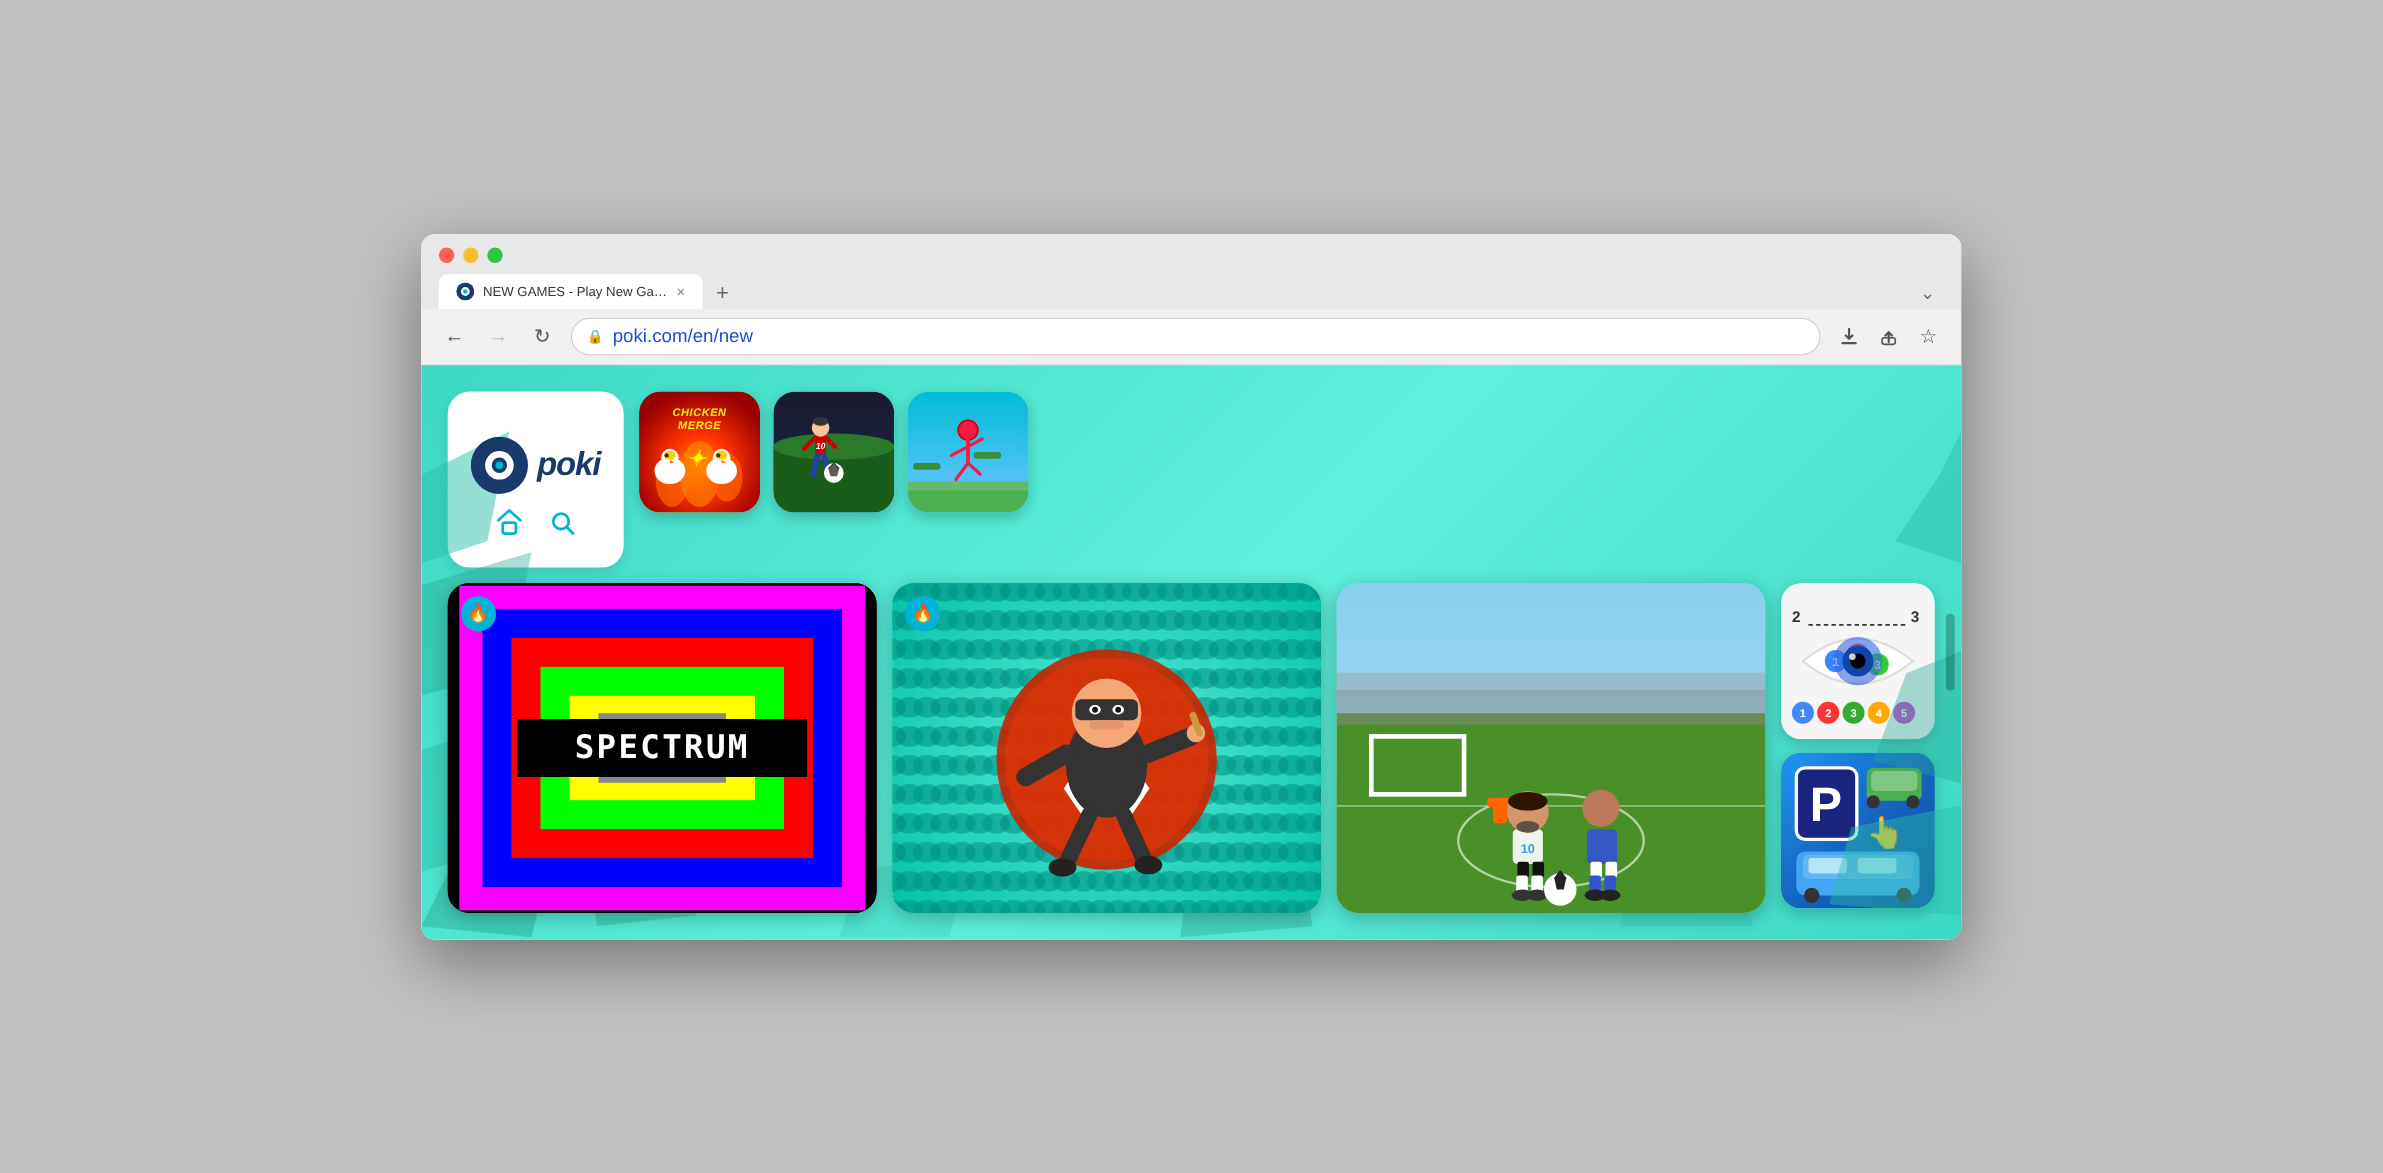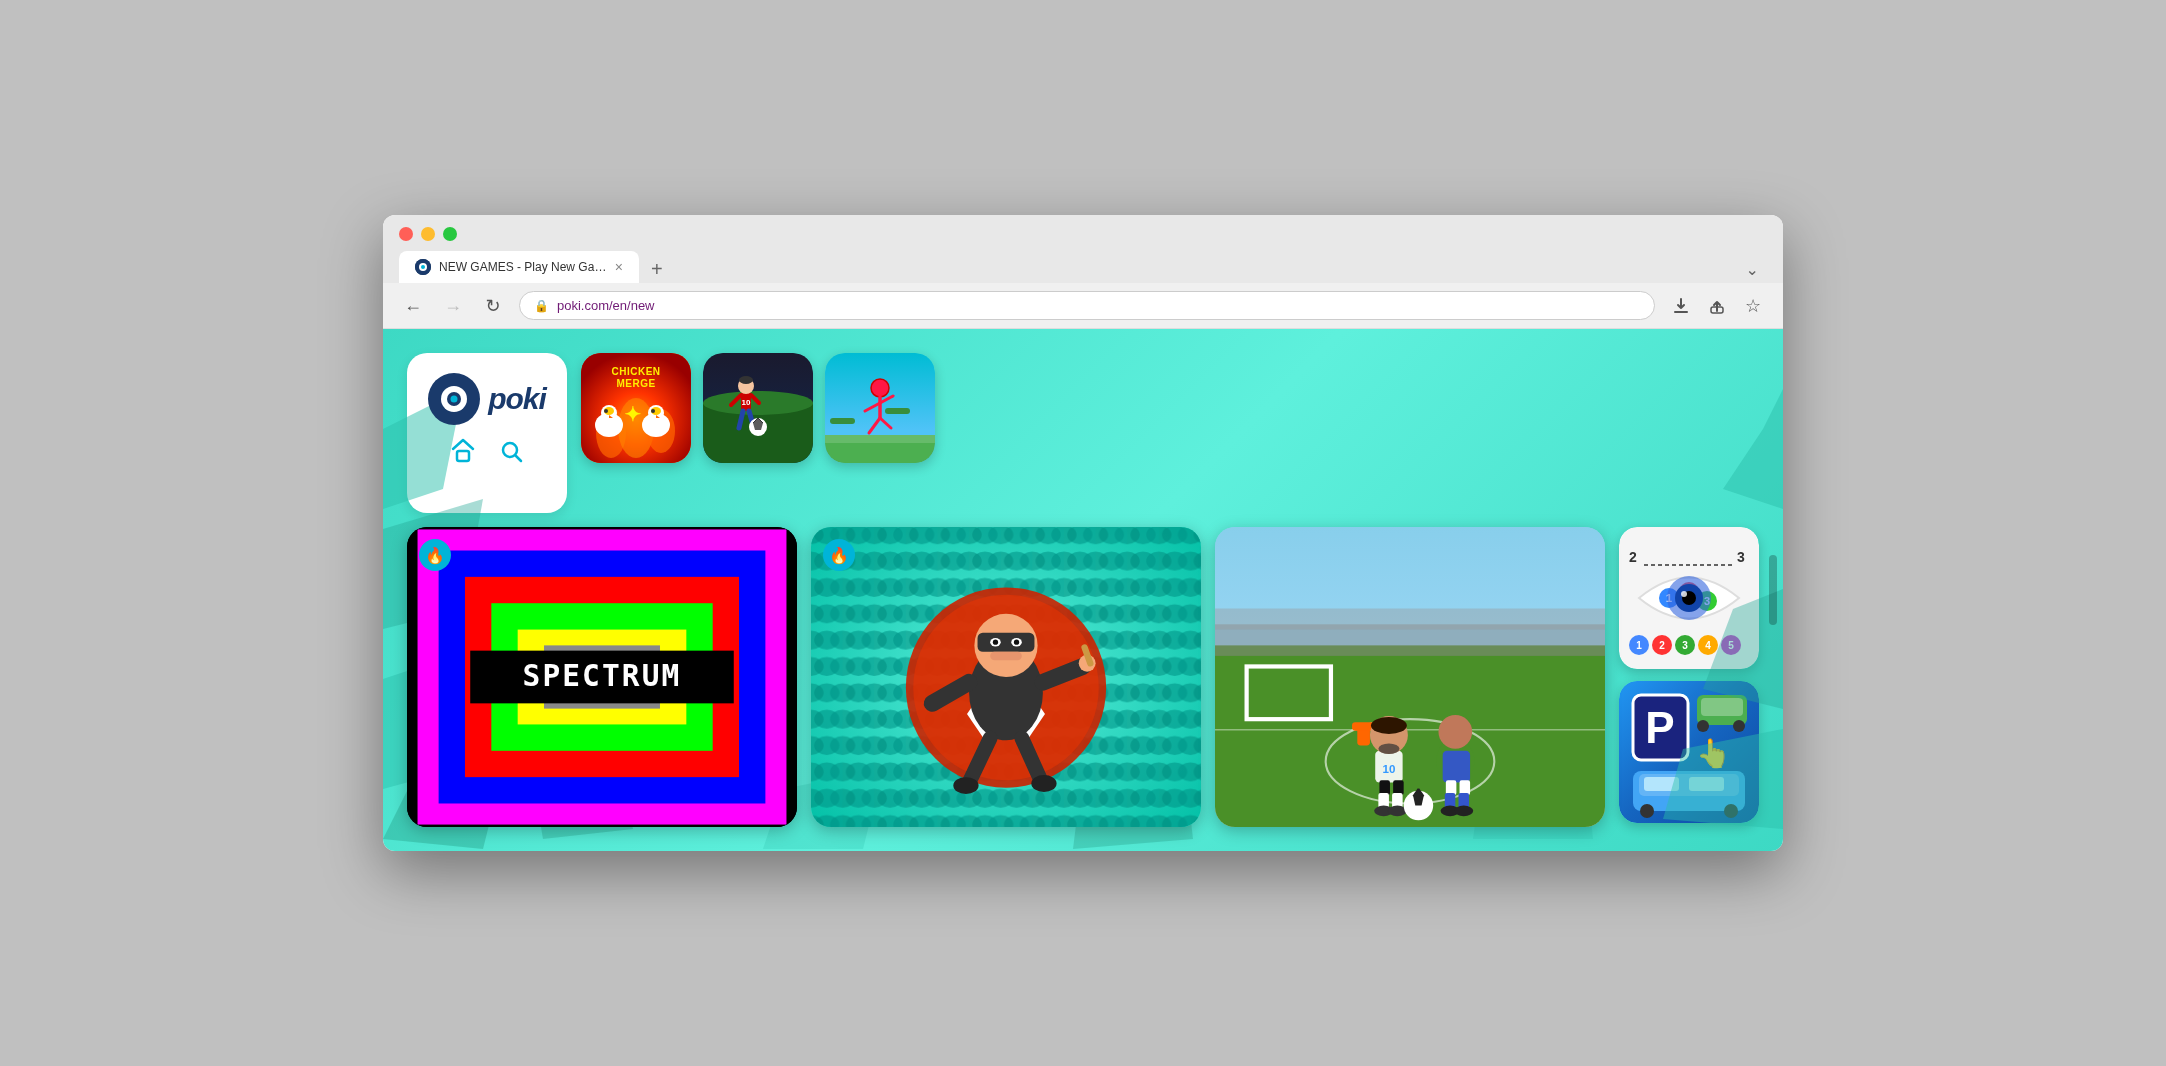--- a/index.html
+++ b/index.html
@@ -146,22 +146,22 @@
       gap: 8px;
       color: #333;
     }
 
     .lock-icon {
       font-size: 12px;
       color: #555;
     }
 
     .address-text {
-      font-size: 13px;
-      color: #701a75;
+      font-size: 17px;
+      color: #1d4ed8;
     }
 
     .nav-actions {
       display: flex;
       gap: 8px;
     }
 
     .nav-action-btn {
       background: transparent;
       border: none;
@@ -195,21 +195,21 @@
     }
 
     
     .poki-card {
       background: white;
       border-radius: 20px;
       padding: 20px;
       display: flex;
       flex-direction: column;
       align-items: center;
-      justify-content: flex-start;
+      justify-content: flex-end;
       aspect-ratio: 1;
       box-shadow: 0 4px 12px rgba(0,0,0,0.1);
     }
 
     .poki-nav-icons {
       display: flex;
       gap: 20px;
       margin-top: 12px;
     }
 
@@ -236,20 +236,21 @@
     }
 
     .small-game-card {
       width: 110px;
       height: 110px;
       border-radius: 20px;
       overflow: hidden;
       cursor: pointer;
       box-shadow: 0 4px 12px rgba(0,0,0,0.2);
       flex-shrink: 0;
+      font-style: italic;
     }
 
     .big-game-card {
       border-radius: 20px;
       overflow: hidden;
       cursor: pointer;
       box-shadow: 0 4px 16px rgba(0,0,0,0.25);
       position: relative;
       height: 300px;
     }

